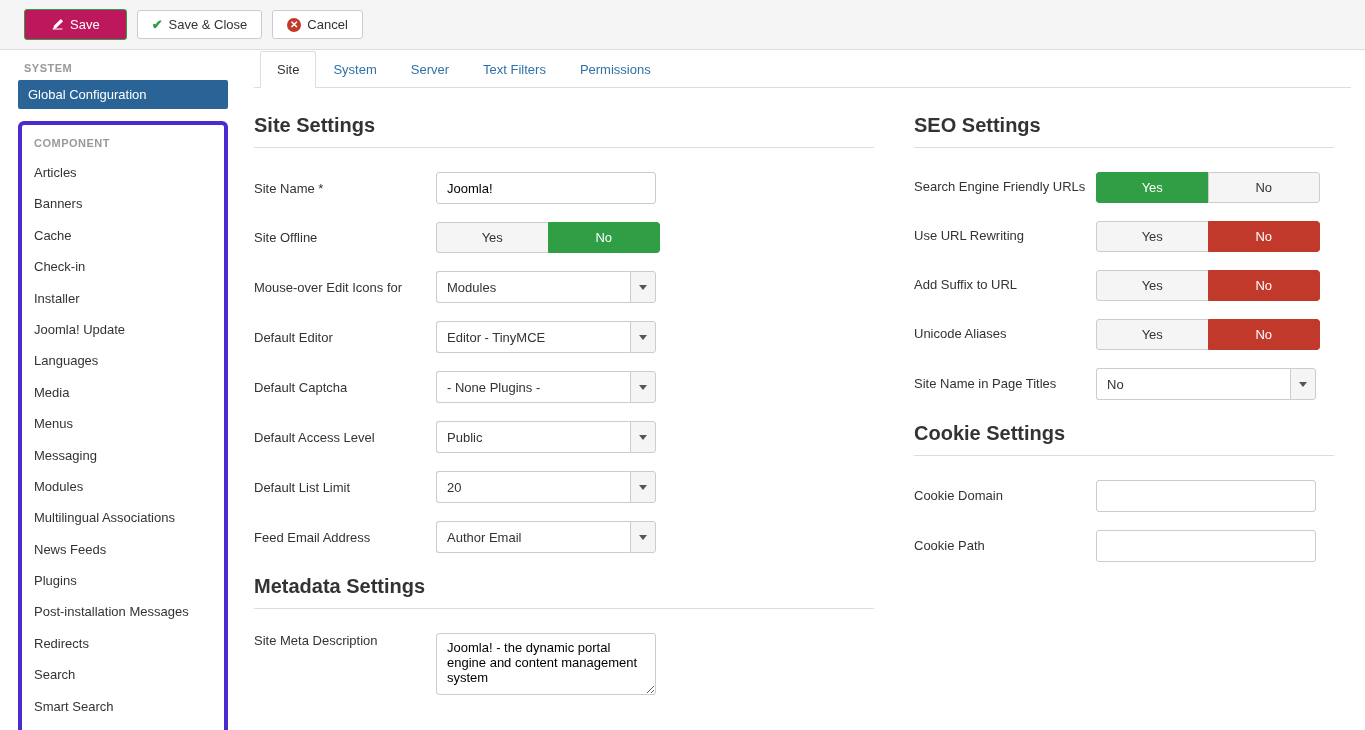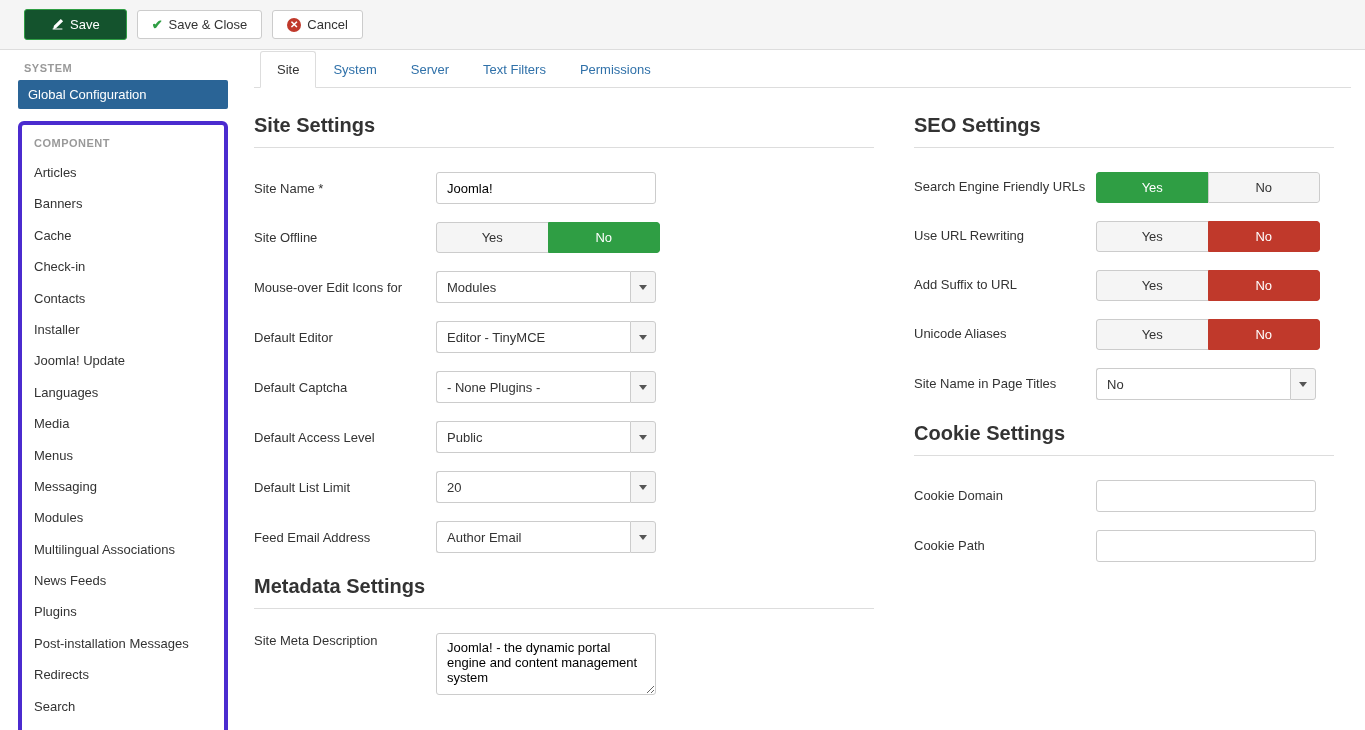--- a/index.html
+++ b/index.html
@@ -1,19 +1,19 @@
 <!DOCTYPE html>
 <html><head>
 <meta charset="utf-8">
 <style>
 * { box-sizing: border-box; margin: 0; padding: 0; }
 body { font-family: -apple-system, BlinkMacSystemFont, "Segoe UI", Helvetica, Arial, sans-serif; font-size: 13px; color: #333; background: #fff; }
 .toolbar { background: #f5f5f5; border-bottom: 1px solid #ddd; padding: 9px 24px; display: flex; gap: 10px; align-items: center; }
 .btn { display: inline-flex; align-items: center; gap: 6px; padding: 6px 14px; border: 1px solid #ccc; border-radius: 3px; background: #fff; cursor: pointer; font-size: 13px; color: #333; }
-.btn-green { background: #14532d; border-color: #2f9e44; color: #fff; font-weight: 500; padding: 7px 26px; }
+.btn-green { background: #be185d; border-color: #2f9e44; color: #fff; font-weight: 500; padding: 7px 26px; }
 .btn-green .icon-pencil { fill: #fff; }
 .btn .check-icon { color: #2f9e44; font-weight: bold; }
 .btn .x-circle { display: inline-flex; width: 14px; height: 14px; border-radius: 50%; background: #c0392b; color: #fff; align-items: center; justify-content: center; font-size: 10px; font-weight: bold; line-height: 1; }
 .main { display: flex; }
 .sidebar { width: 240px; padding: 6px 12px 12px 18px; }
 .side-header { color: #999; font-size: 11px; font-weight: bold; letter-spacing: 0.5px; padding: 6px 6px; }
 .side-active { background: #2a6496; color: #fff; padding: 7px 10px; font-size: 13px; border-radius: 2px; }
 .component-box { border: 4px solid #4b2bcf; border-radius: 6px; margin-top: 12px; padding: 10px 8px 14px 8px; }
 .comp-header { color: #999; font-size: 11px; font-weight: bold; letter-spacing: 0.5px; padding: 2px 4px 8px 4px; }
 .comp-item { padding: 4px 4px; color: #333; font-size: 13px; cursor: pointer; line-height: 1.8; }
@@ -68,21 +68,20 @@
   <div class="sidebar">
     <div class="side-header">SYSTEM</div>
     <div class="side-active">Global Configuration</div>
     <div class="component-box">
       <div class="comp-header">COMPONENT</div>
       <div id="comp-list">
           <div class="comp-item">Articles</div>
           <div class="comp-item">Banners</div>
           <div class="comp-item">Cache</div>
           <div class="comp-item">Check-in</div>
-          <div class="comp-item">Contacts</div>
           <div class="comp-item">Installer</div>
           <div class="comp-item">Joomla! Update</div>
           <div class="comp-item">Languages</div>
           <div class="comp-item">Media</div>
           <div class="comp-item">Menus</div>
           <div class="comp-item">Messaging</div>
           <div class="comp-item">Modules</div>
           <div class="comp-item">Multilingual Associations</div>
           <div class="comp-item">News Feeds</div>
           <div class="comp-item">Plugins</div>

